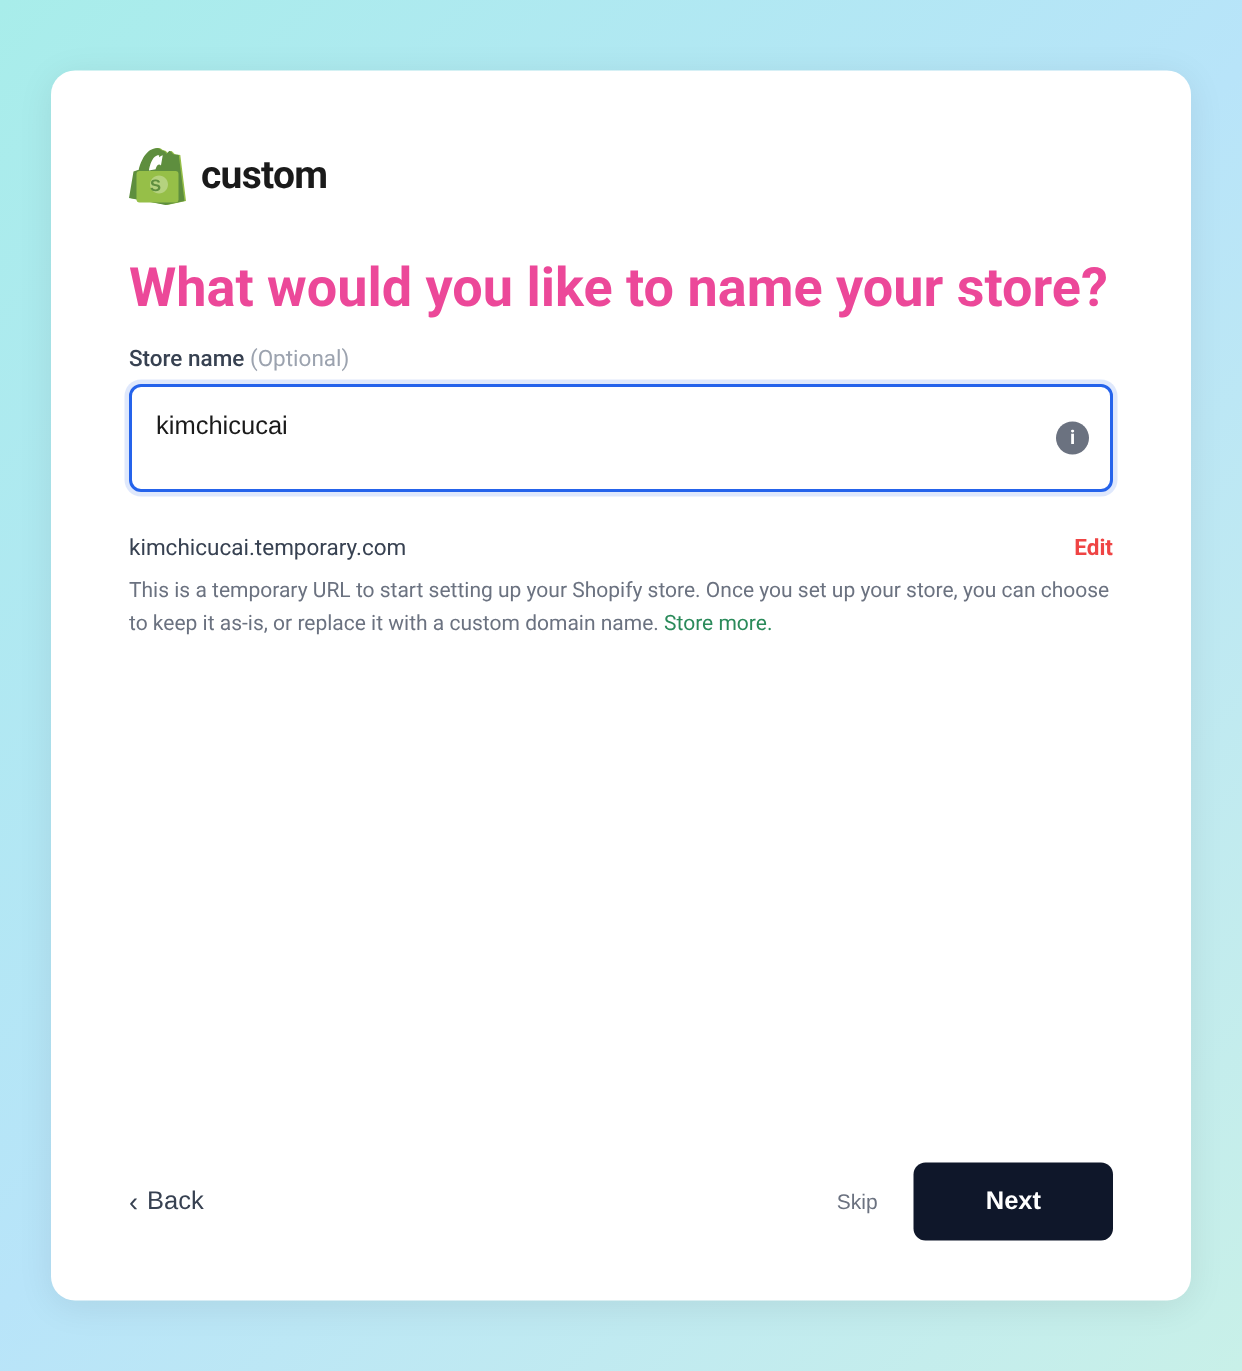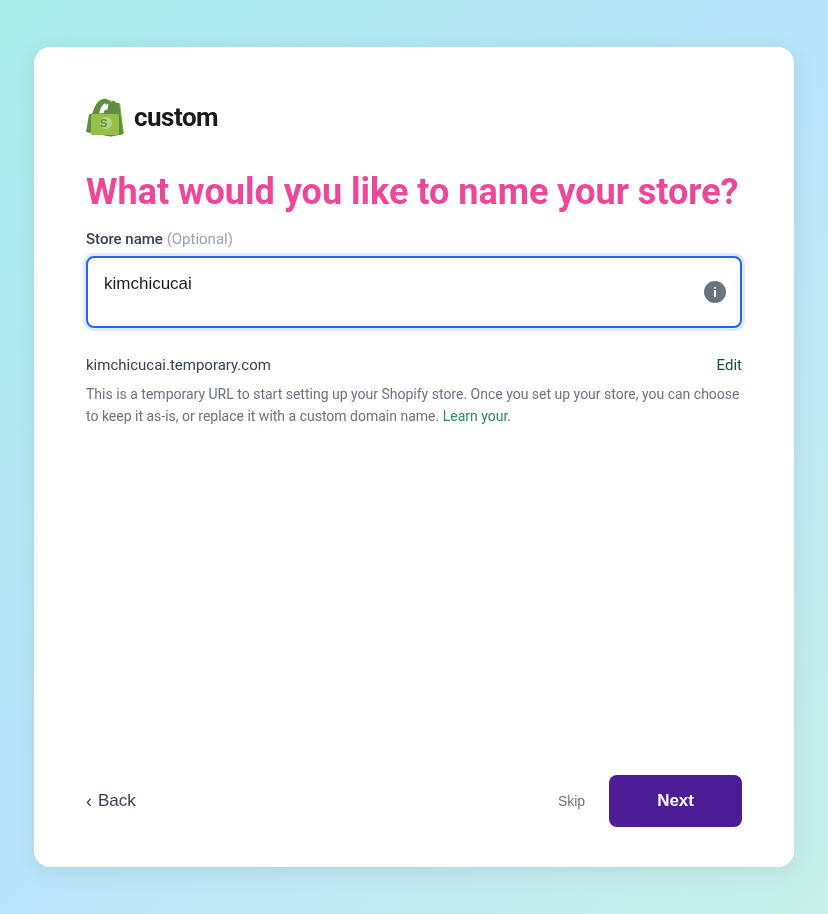--- a/index.html
+++ b/index.html
@@ -116,23 +116,23 @@
       margin-bottom: 10px;
     }
 
     .url-text {
       font-size: 15px;
       color: #374151;
     }
 
     .edit-link {
       font-size: 15px;
-      color: #14532d;
+      color: #ef4444;
       text-decoration: none;
-      font-weight: 400;
+      font-weight: 700;
       cursor: pointer;
     }
 
     .url-description {
       font-size: 14px;
       color: #6b7280;
       line-height: 1.55;
     }
 
     .learn-more {
@@ -177,21 +177,21 @@
     .skip-btn {
       background: none;
       border: none;
       font-size: 14px;
       color: #6b7280;
       cursor: pointer;
       font-weight: 400;
     }
 
     .next-btn {
-      background: #4c1d95;
+      background: #0f172a;
       color: white;
       border: none;
       border-radius: 8px;
       padding: 16px 48px;
       font-size: 17px;
       font-weight: 600;
       cursor: pointer;
     }
   </style>
 </head>
@@ -226,21 +226,21 @@
     </div>
   </div>
 
   <div class="url-row">
     <span class="url-text">kimchicucai.temporary.com</span>
     <a class="edit-link">Edit</a>
   </div>
 
   <p class="url-description">
     <span>This is a temporary URL to start setting up your Shopify store. Once you set up your store, you can choose to keep it as-is, or replace it with a custom domain name.</span>
-    <a class="learn-more">Learn your.</a>
+    <a class="learn-more">Store more.</a>
   </p>
 
   <div class="spacer"></div>
 
   <div class="footer-row">
     <button class="back-btn">
       <span class="back-chevron">‹</span>
       <span>Back</span>
     </button>
     <div class="right-btns">

